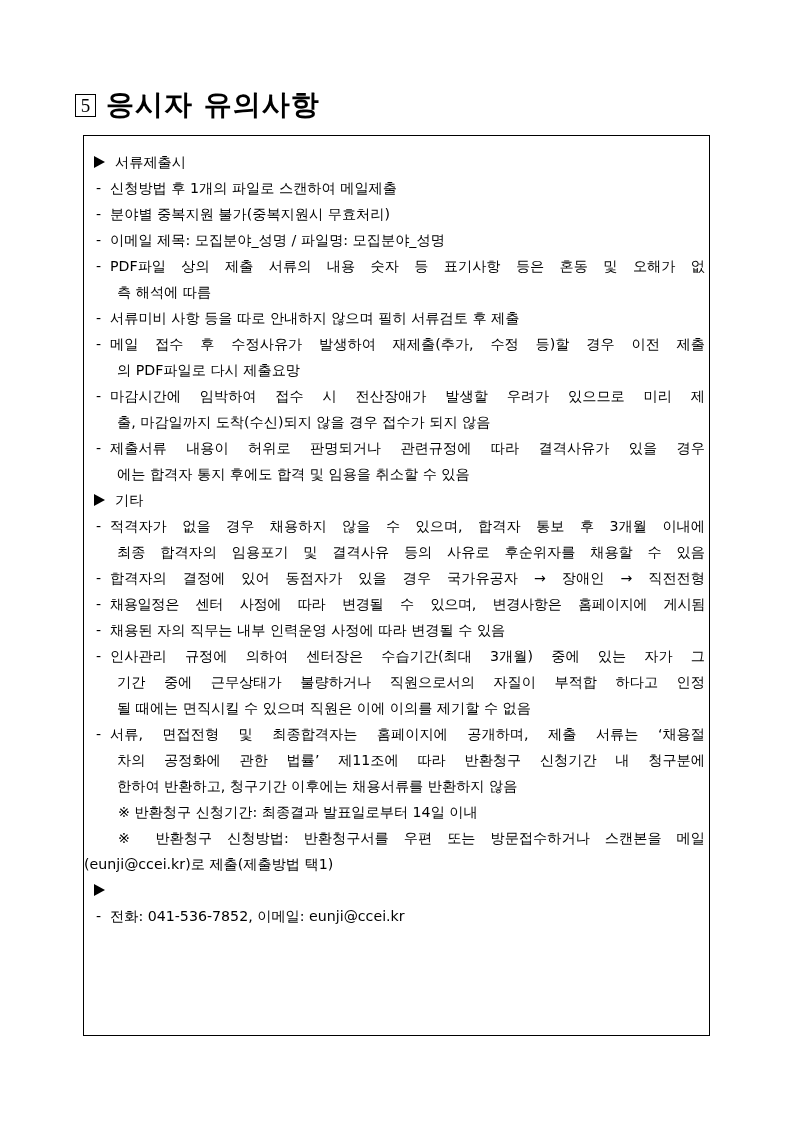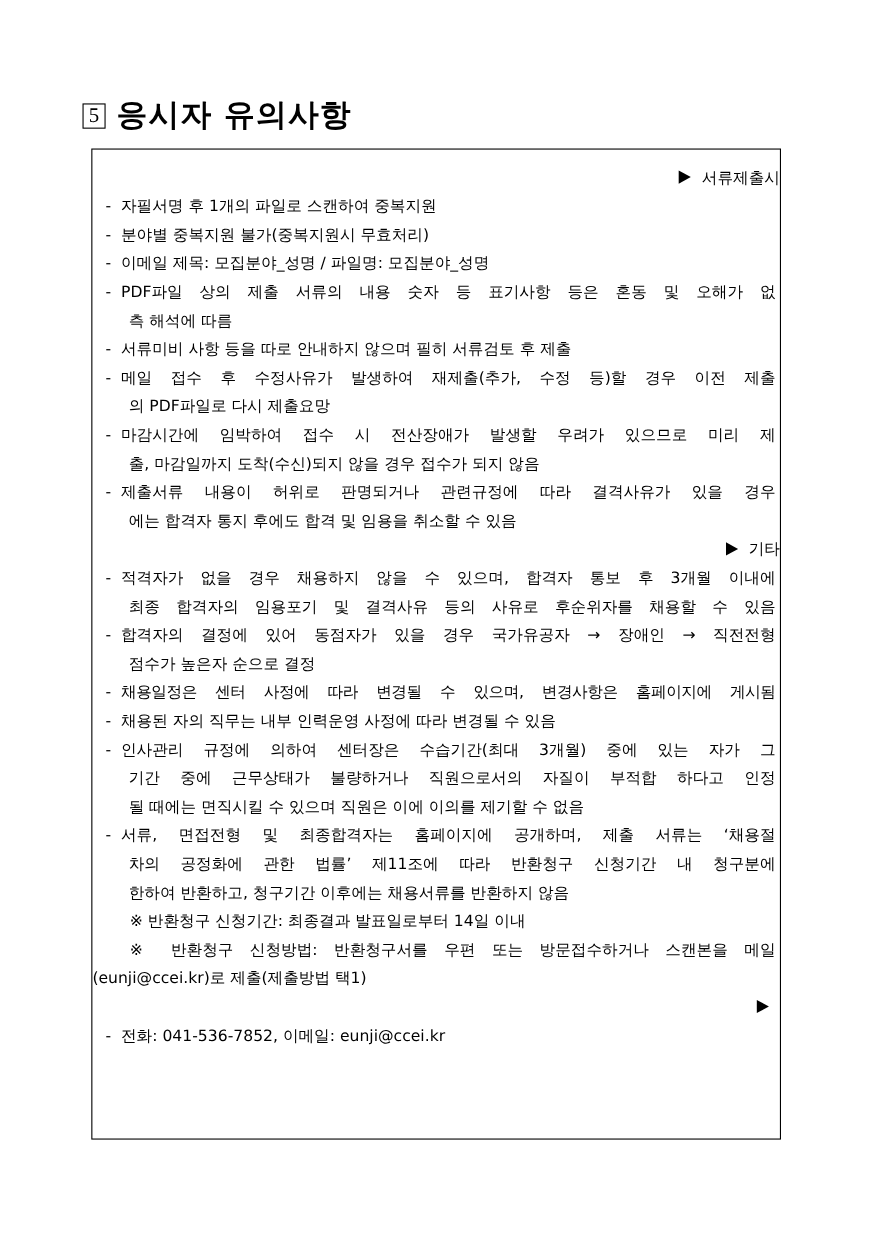--- a/index.html
+++ b/index.html
@@ -7,21 +7,21 @@
          font-family:"DejaVu Sans", "Liberation Sans", sans-serif; color:#000; }
   .title { position:absolute; left:75px; top:88px; height:34px; display:flex; align-items:center; }
   .num-box { display:inline-block; width:19px; height:21px; border:1.5px solid #000;
              font-family:"Liberation Serif", serif; font-size:19px; line-height:21px; text-align:center;
              margin-right:10px; font-weight:normal; }
   .title-text { font-size:28px; font-weight:bold; letter-spacing:1px; }
   .box { position:absolute; left:83px; top:135px; width:627px; height:901px;
          border:1.5px solid #000; box-sizing:border-box; }
   .lines { position:absolute; left:0; top:13px; width:100%; }
   .line { height:26px; line-height:26px; font-size:14.2px; white-space:nowrap; position:relative; }
-  .line.head { padding-left:10px;text-align:right; }
+  .line.head { padding-left:10px; }
   .line.item { padding-left:12px; }
   .line.cont { padding-left:33px; }
   .line.note { padding-left:34px; }
   .line.center { text-align:left; padding-left:0; }
   .tri { display:inline-block; width:0; height:0; border-top:6px solid transparent;
          border-bottom:6px solid transparent; border-left:11px solid #000; margin-right:10px;
          vertical-align:-1px; }
   .dash { display:inline-block; width:14px; }
   .just { display:block; text-align:justify; text-align-last:justify; padding-right:4px; }
   .just-wrap { display:flex; }
@@ -34,21 +34,21 @@
   <span class="title-text">응시자 유의사항</span>
 </div>
 
 <div class="box">
   <div class="lines">
 
     <div class="line head">
       <span class="tri"></span><span>서류제출시</span>
     </div>
 
-    <div class="line item"><span class="dash">-</span><span>자필서명 후 1개의 파일로 스캔하여 중복지원</span></div>
+    <div class="line item"><span class="dash">-</span><span>신청방법 후 1개의 파일로 스캔하여 메일제출</span></div>
     <div class="line item"><span class="dash">-</span><span>분야별 중복지원 불가(중복지원시 무효처리)</span></div>
     <div class="line item"><span class="dash">-</span><span>이메일 제목: 모집분야_성명 / 파일명: 모집분야_성명</span></div>
 
     <div class="line item just-wrap">
         <span class="dash">-</span>
         <span class="just" style="flex:1">PDF파일 상의 제출 서류의 내용 숫자 등 표기사항 등은 혼동 및 오해가 없</span>
       </div>
     <div class="line cont"><span>측 해석에 따름</span></div>
 
     <div class="line item"><span class="dash">-</span><span>서류미비 사항 등을 따로 안내하지 않으며 필히 서류검토 후 제출</span></div>
@@ -80,21 +80,20 @@
         <span class="just" style="flex:1">적격자가 없을 경우 채용하지 않을 수 있으며, 합격자 통보 후 3개월 이내에</span>
       </div>
     <div class="line cont">
         <span class="just">최종 합격자의 임용포기 및 결격사유 등의 사유로 후순위자를 채용할 수 있음</span>
       </div>
 
     <div class="line item just-wrap">
         <span class="dash">-</span>
         <span class="just" style="flex:1">합격자의 결정에 있어 동점자가 있을 경우 국가유공자 → 장애인 → 직전전형</span>
       </div>
-    <div class="line cont"><span>점수가 높은자 순으로 결정</span></div>
 
     <div class="line item just-wrap">
         <span class="dash">-</span>
         <span class="just" style="flex:1;letter-spacing:-0.4px">채용일정은 센터 사정에 따라 변경될 수 있으며, 변경사항은 홈페이지에 게시됨</span>
       </div>
 
     <div class="line item"><span class="dash">-</span><span>채용된 자의 직무는 내부 인력운영 사정에 따라 변경될 수 있음</span></div>
 
     <div class="line item just-wrap">
         <span class="dash">-</span>

